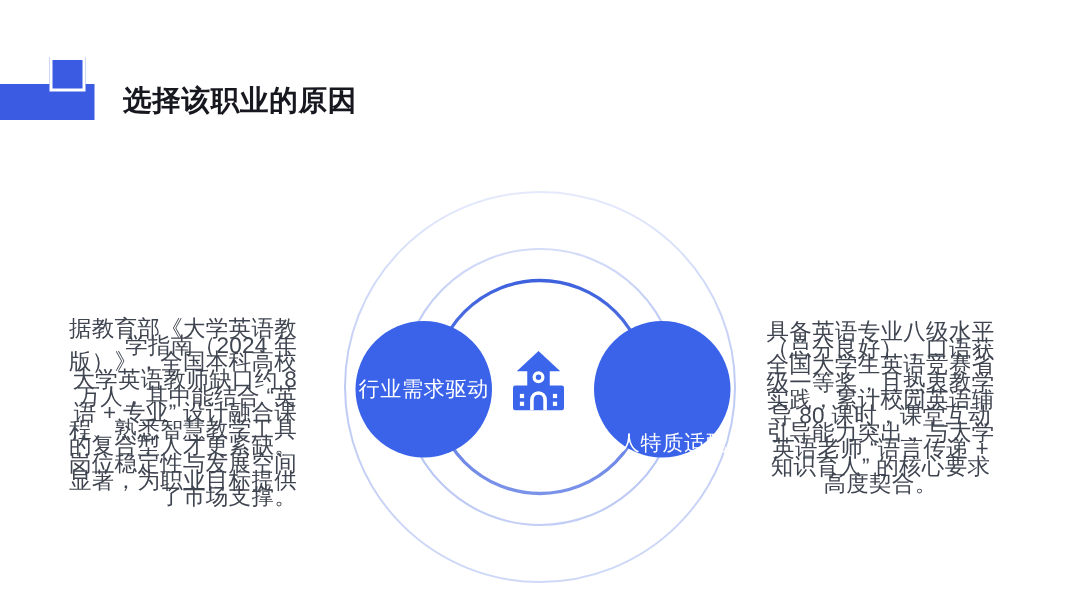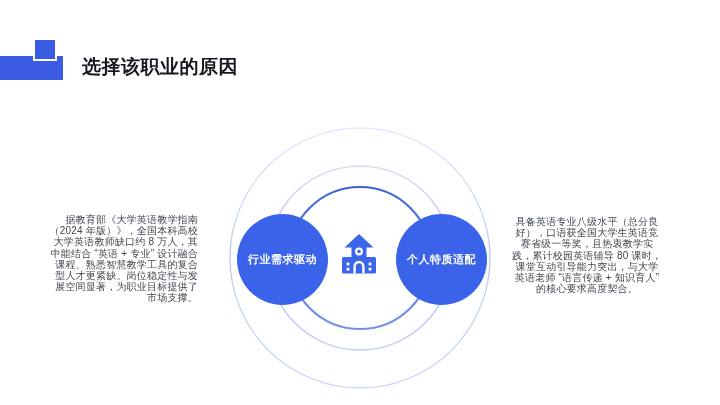--- a/index.html
+++ b/index.html
@@ -45,38 +45,37 @@
   }
   .node {
     position: absolute;
     width: 91px; height: 91px;
     border-radius: 50%;
     background: #3A63E9;
     color: #ffffff;
     display: flex;
     align-items: center;
     justify-content: center;
-    font-size: 11px;
+    font-size: 14px;
     letter-spacing: 0.5px;
     white-space: nowrap;
-    font-weight: bold;
   }
   .node-left  { left: 237px; top: 186px; }
-  .node-right { left: 396px; top: 186px; }
+  .node-right { left: 396px; top: 186px; align-items: flex-end; }
   .center-icon {
     position: absolute;
     left: 339px; top: 205px;
     width: 40px; height: 44px;
   }
 
   
   .para {
     position: absolute;
     width: 152px;
-    font-size: 10px;
+    font-size: 15px;
     line-height: 11.2px;
     color: #3F4550;
     letter-spacing: 0.2px;
   }
   .para-left  { left: 46px;  top: 186px; text-align: right; }
   .para-right { left: 511px; top: 188px; text-align: center; }
 </style>
 </head>
 <body>
 

